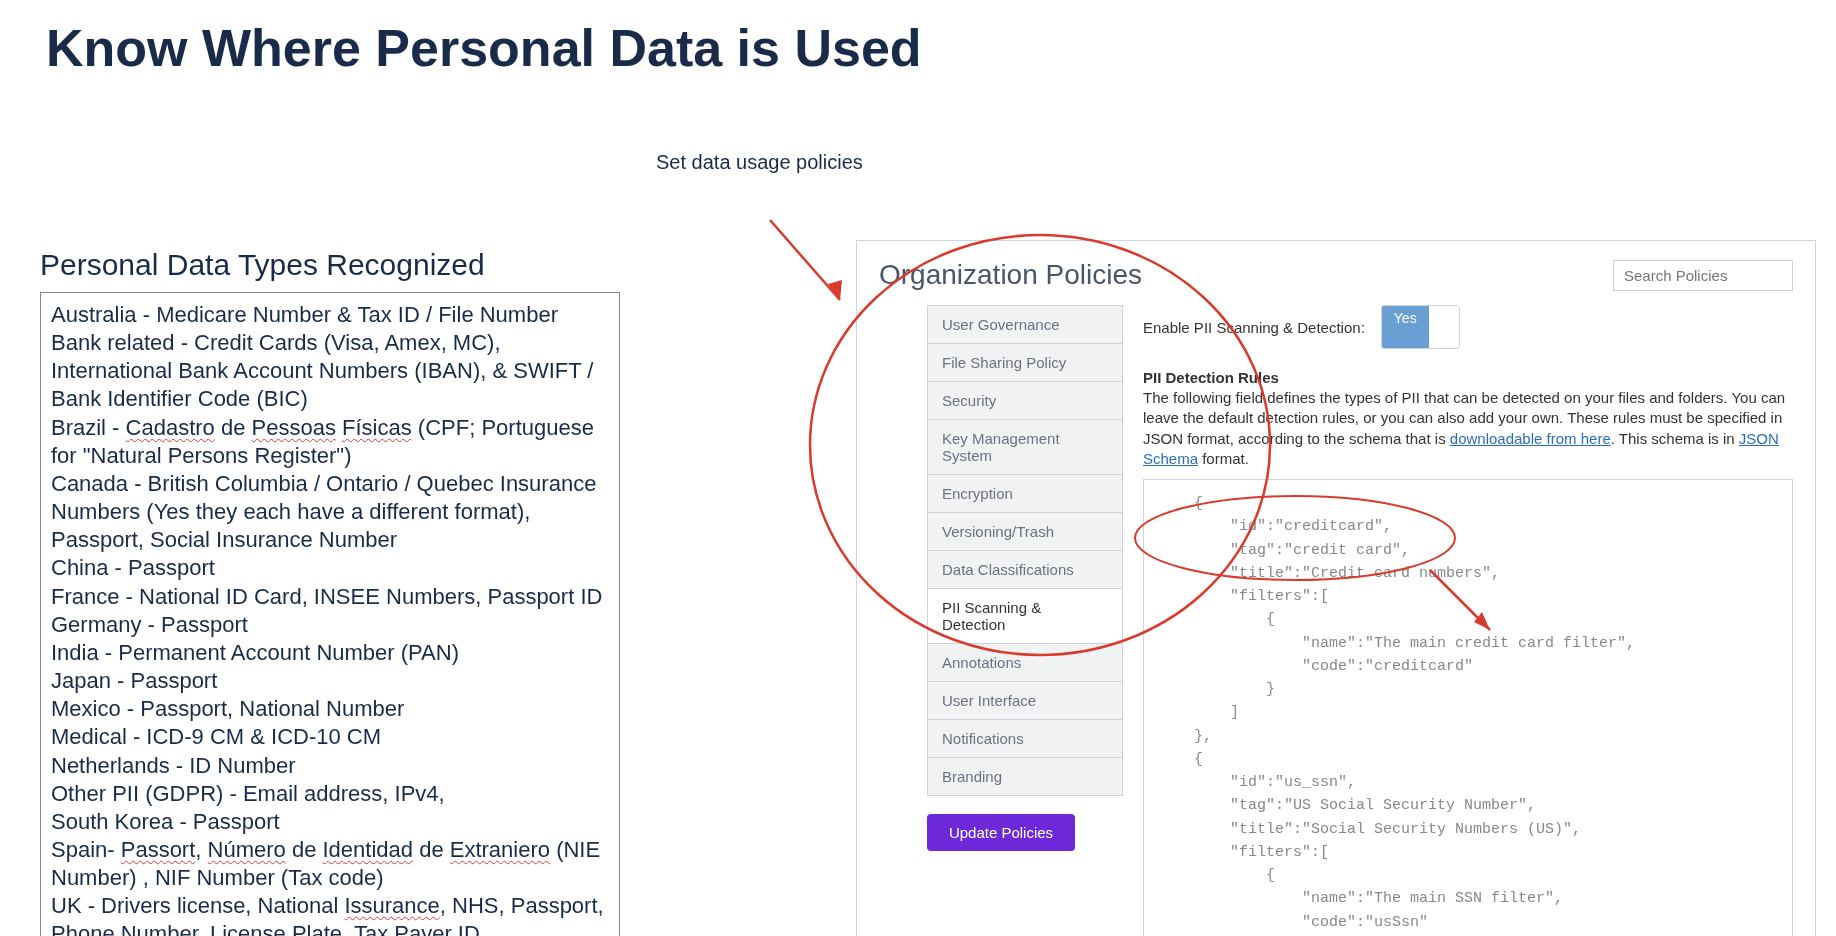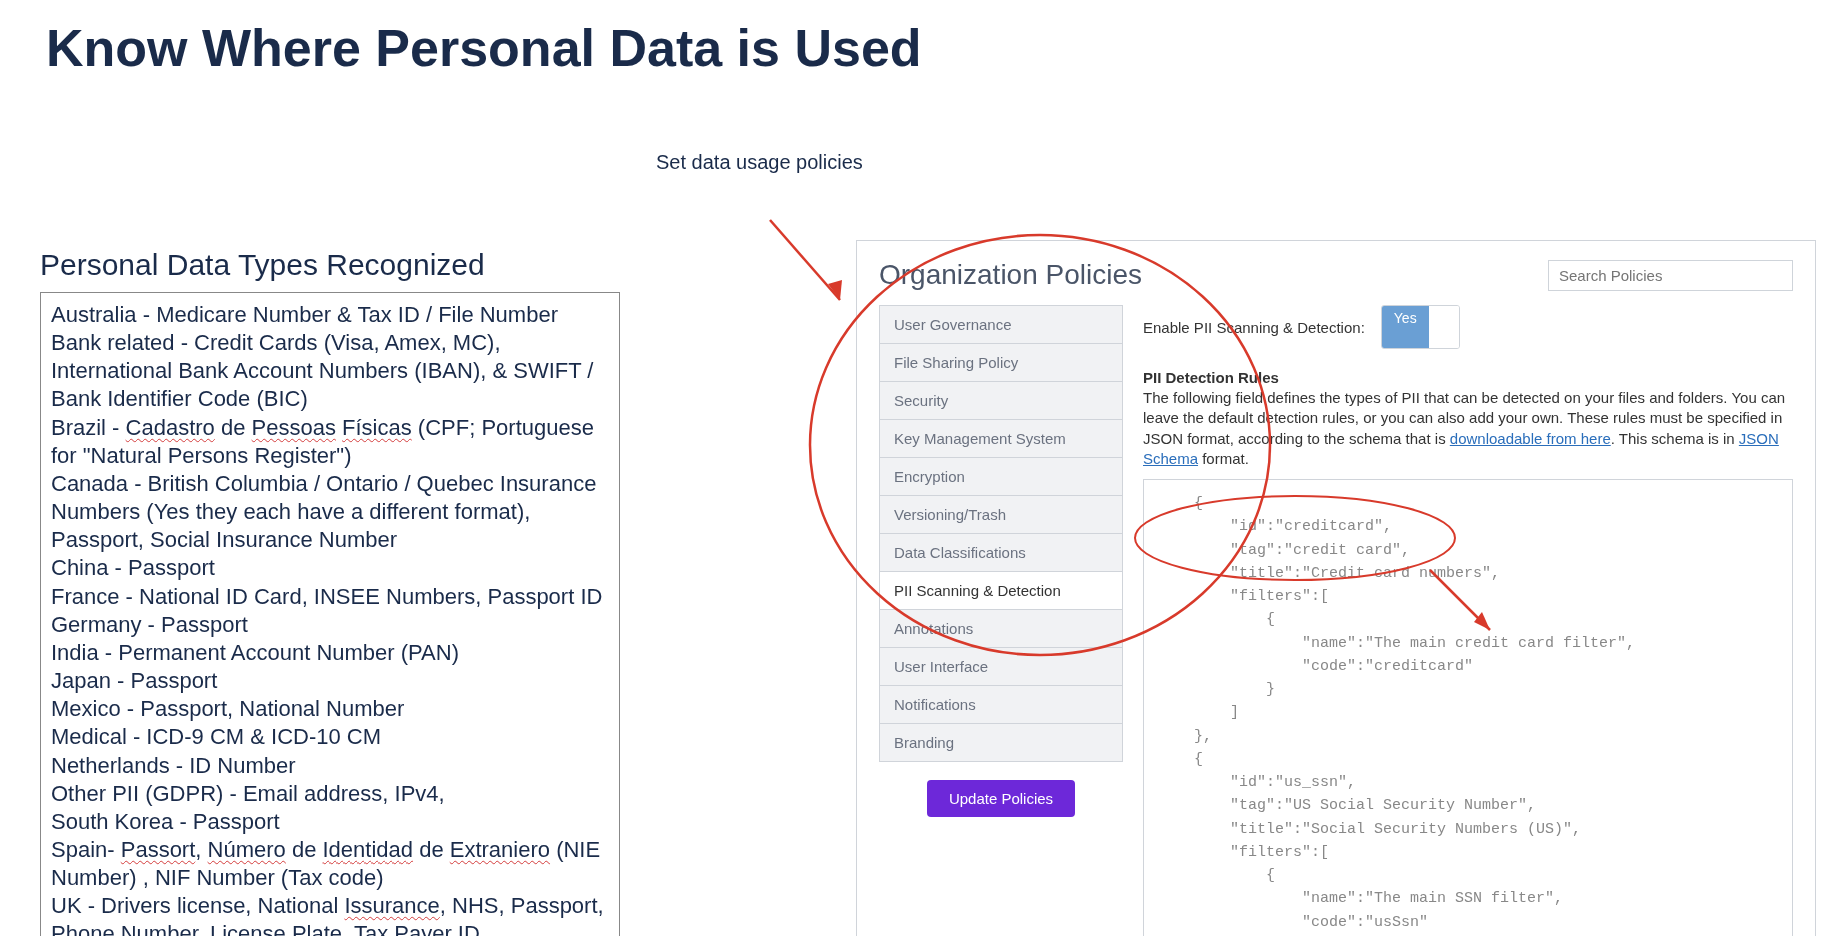--- a/index.html
+++ b/index.html
@@ -74,39 +74,40 @@
     align-items: center;
     margin-bottom: 14px;
   }
   .panel-title {
     font-size: 28px;
     font-weight: 400;
     color: #4a5568;
     font-family: "Segoe UI", Arial, sans-serif;
   }
   .search-input {
-    width: 245px;
+    width: 180px;
     border: 1px solid #cfd4da;
     padding: 6px 10px;
     font-size: 15px;
     color: #7f1d1d;
   }
   .panel-body { display:flex; gap:20px; }
   .sidebar {
     width: 244px;
     flex: 0 0 244px;
   }
   .sidebar-item {
     border: 1px solid #d0d4da;
     border-bottom: none;
     padding: 10px 14px;
     font-size: 15px;
     color: #6b7280;
     background: #f1f2f4;
     cursor: pointer;
+    margin-left: 48px;
   }
   .sidebar-item:last-child { border-bottom: 1px solid #d0d4da; }
   .sidebar-item.active {
     background: #fff;
     color: #333;
     font-weight: 500;
   }
   .update-btn {
     margin-top: 18px;
     background: #6d28d9;

